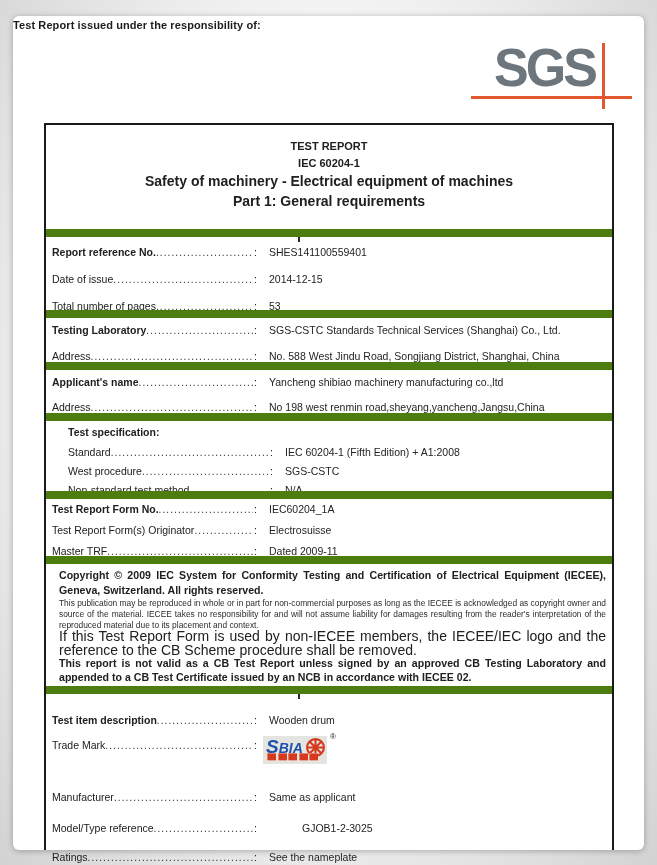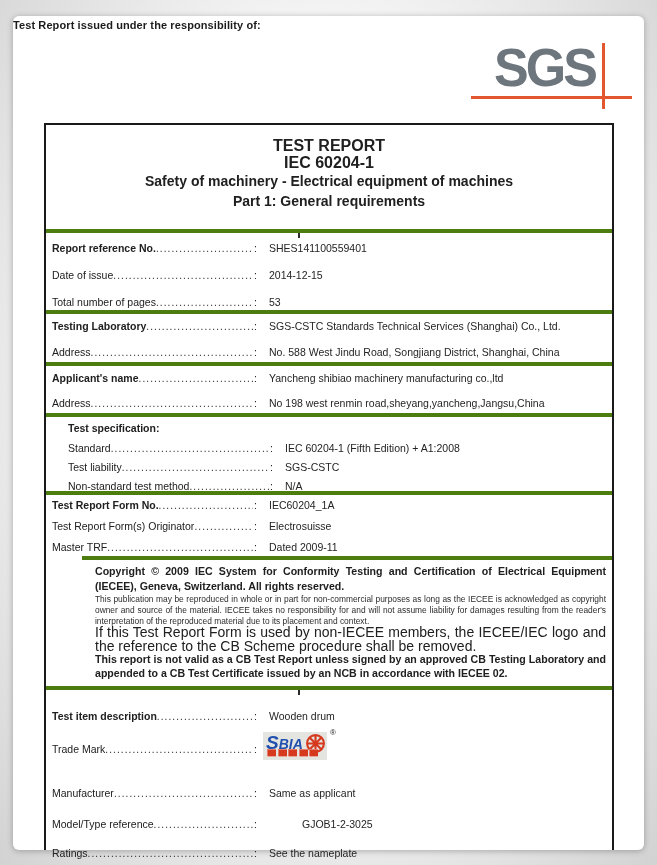--- a/index.html
+++ b/index.html
@@ -29,26 +29,26 @@
     transform:scaleY(1.04);transform-origin:top left;line-height:56px;
   }
   .sgs-hline{position:absolute;left:458px;top:80px;width:161px;height:2.5px;}
   .sgs-vline{position:absolute;left:589px;top:27px;width:2.5px;height:66px;}
   
   .report-table{
     position:absolute;left:31px;top:107px;width:570px;height:727px;
     border:2px solid #1a1a1a;border-bottom:none;box-sizing:border-box;
     font-size:10.5px;
   }
-  .sec{box-sizing:border-box;border-top:4px solid #4d7c0f;position:relative;}
+  .sec{box-sizing:border-box;border-top:8px solid #4d7c0f;position:relative;}
   .sec.first{border-top:none;}
   .sec.tick::before{content:"";position:absolute;left:252px;top:0;width:1.5px;height:5px;background:#2a2a2a;}
   
   .title-block{height:104px;text-align:center;padding-top:13px;}
-  .tl-sm{font-size:16px;font-weight:bold;line-height:16.5px;}
+  .tl-sm{font-size:11px;font-weight:bold;line-height:16.5px;}
   .tl-lg{font-size:14px;font-weight:bold;line-height:20px;}
   
   .row{display:flex;align-items:baseline;padding:0 6px 0 6px;}
   .lbl{width:205px;display:flex;align-items:baseline;flex:none;}
   .lbl .txt{white-space:nowrap;}
   .lbl.b .txt{font-weight:bold;}
   .dots{flex:1;overflow:hidden;white-space:nowrap;color:#2e2e2e;}
   .dots::before{
     content:"................................................................................";
     letter-spacing:1.1px;font-size:10px;
@@ -61,31 +61,31 @@
   .sec-lab{height:52px;}
   .sec-lab .row{line-height:25.5px;}
   .sec-app{height:51px;}
   .sec-app .row{line-height:25px;}
   .sec-spec{height:78px;padding-top:1px;padding-left:16px;}
   .sec-spec .row.head{line-height:21px;}
   .sec-spec .row{line-height:19px;}
   .sec-form{height:65px;}
   .sec-form .row{line-height:21px;}
   
-  .sec-copy{height:130px;padding:4px 6px 0 13px;margin-left:36px;}
+  .sec-copy{height:130px;padding:4px 6px 0 13px;}
   .sec-copy p{margin:0;text-align:justify;}
   .p-bold{font-size:10.6px;font-weight:bold;line-height:15px;}
   .p-fine{font-size:8.4px;line-height:10.8px;color:#2c2c2c;}
   .p-norm{font-size:14px;line-height:13.4px;}
   .p-bold2{font-size:10.6px;font-weight:bold;line-height:13.6px;}
   
   .sec-item{padding-top:13px;}
   .sec-item .row.r-desc{line-height:26px;}
   .sec-item .row.tm-row{align-items:flex-start;height:48px;}
-  .sec-item .row.tm-row .lbl{line-height:22px;margin-top:8px;}
+  .sec-item .row.tm-row .lbl{line-height:22px;}
   .sec-item .row.r-man{line-height:30px;}
   .sec-item .row.r-mod{line-height:30px;gap:33px;}
   .sec-item .row.r-rat{line-height:27px;}
   
   .tm-wrap{position:relative;display:inline-block;margin-left:6px;margin-top:2px;}
   .tm-box{position:relative;display:block;width:64px;height:28px;background:#e4e4e1;}
   .tm-text{
     position:absolute;left:3px;top:2px;
     font-style:italic;font-weight:bold;font-size:14px;color:#2050ae;line-height:18px;
   }
@@ -187,21 +187,21 @@
         </div>
         <div class="row">
           <span class="lbl">
               <span class="txt">Standard</span>
               <span class="dots"></span>
             </span>
           <span class="val">IEC 60204-1 (Fifth Edition) + A1:2008</span>
         </div>
         <div class="row">
           <span class="lbl">
-              <span class="txt">Test liability</span>
+              <span class="txt">West procedure</span>
               <span class="dots"></span>
             </span>
           <span class="val">SGS-CSTC</span>
         </div>
         <div class="row">
           <span class="lbl">
               <span class="txt">Non-standard test method</span>
               <span class="dots"></span>
             </span>
           <span class="val">N/A</span>

